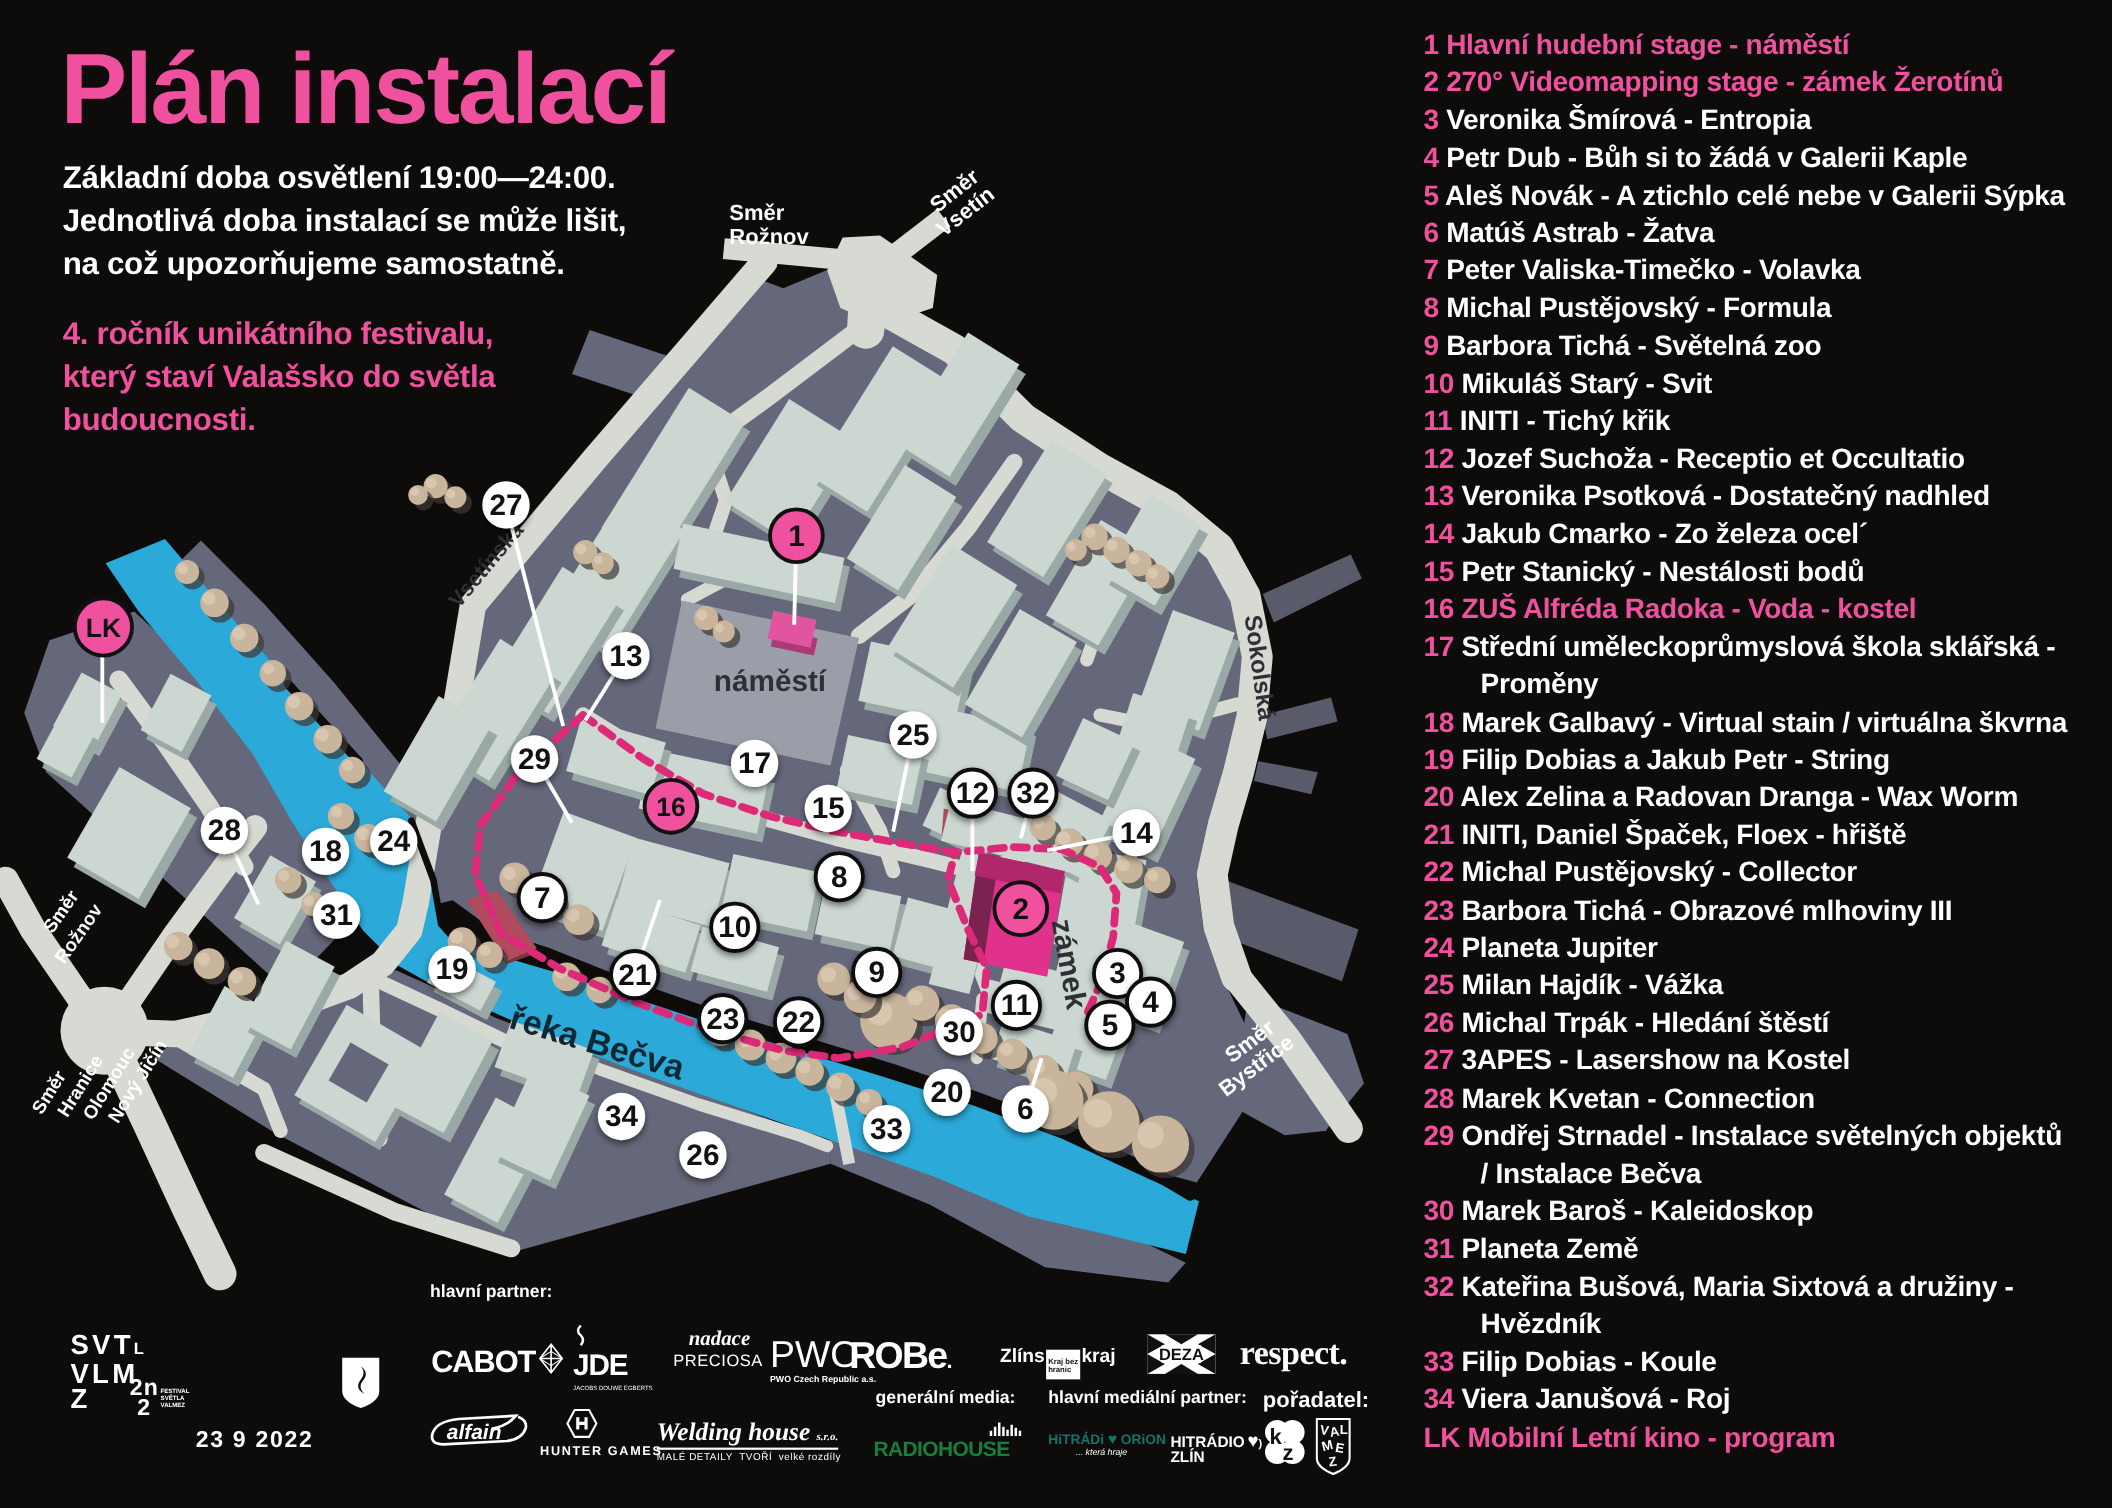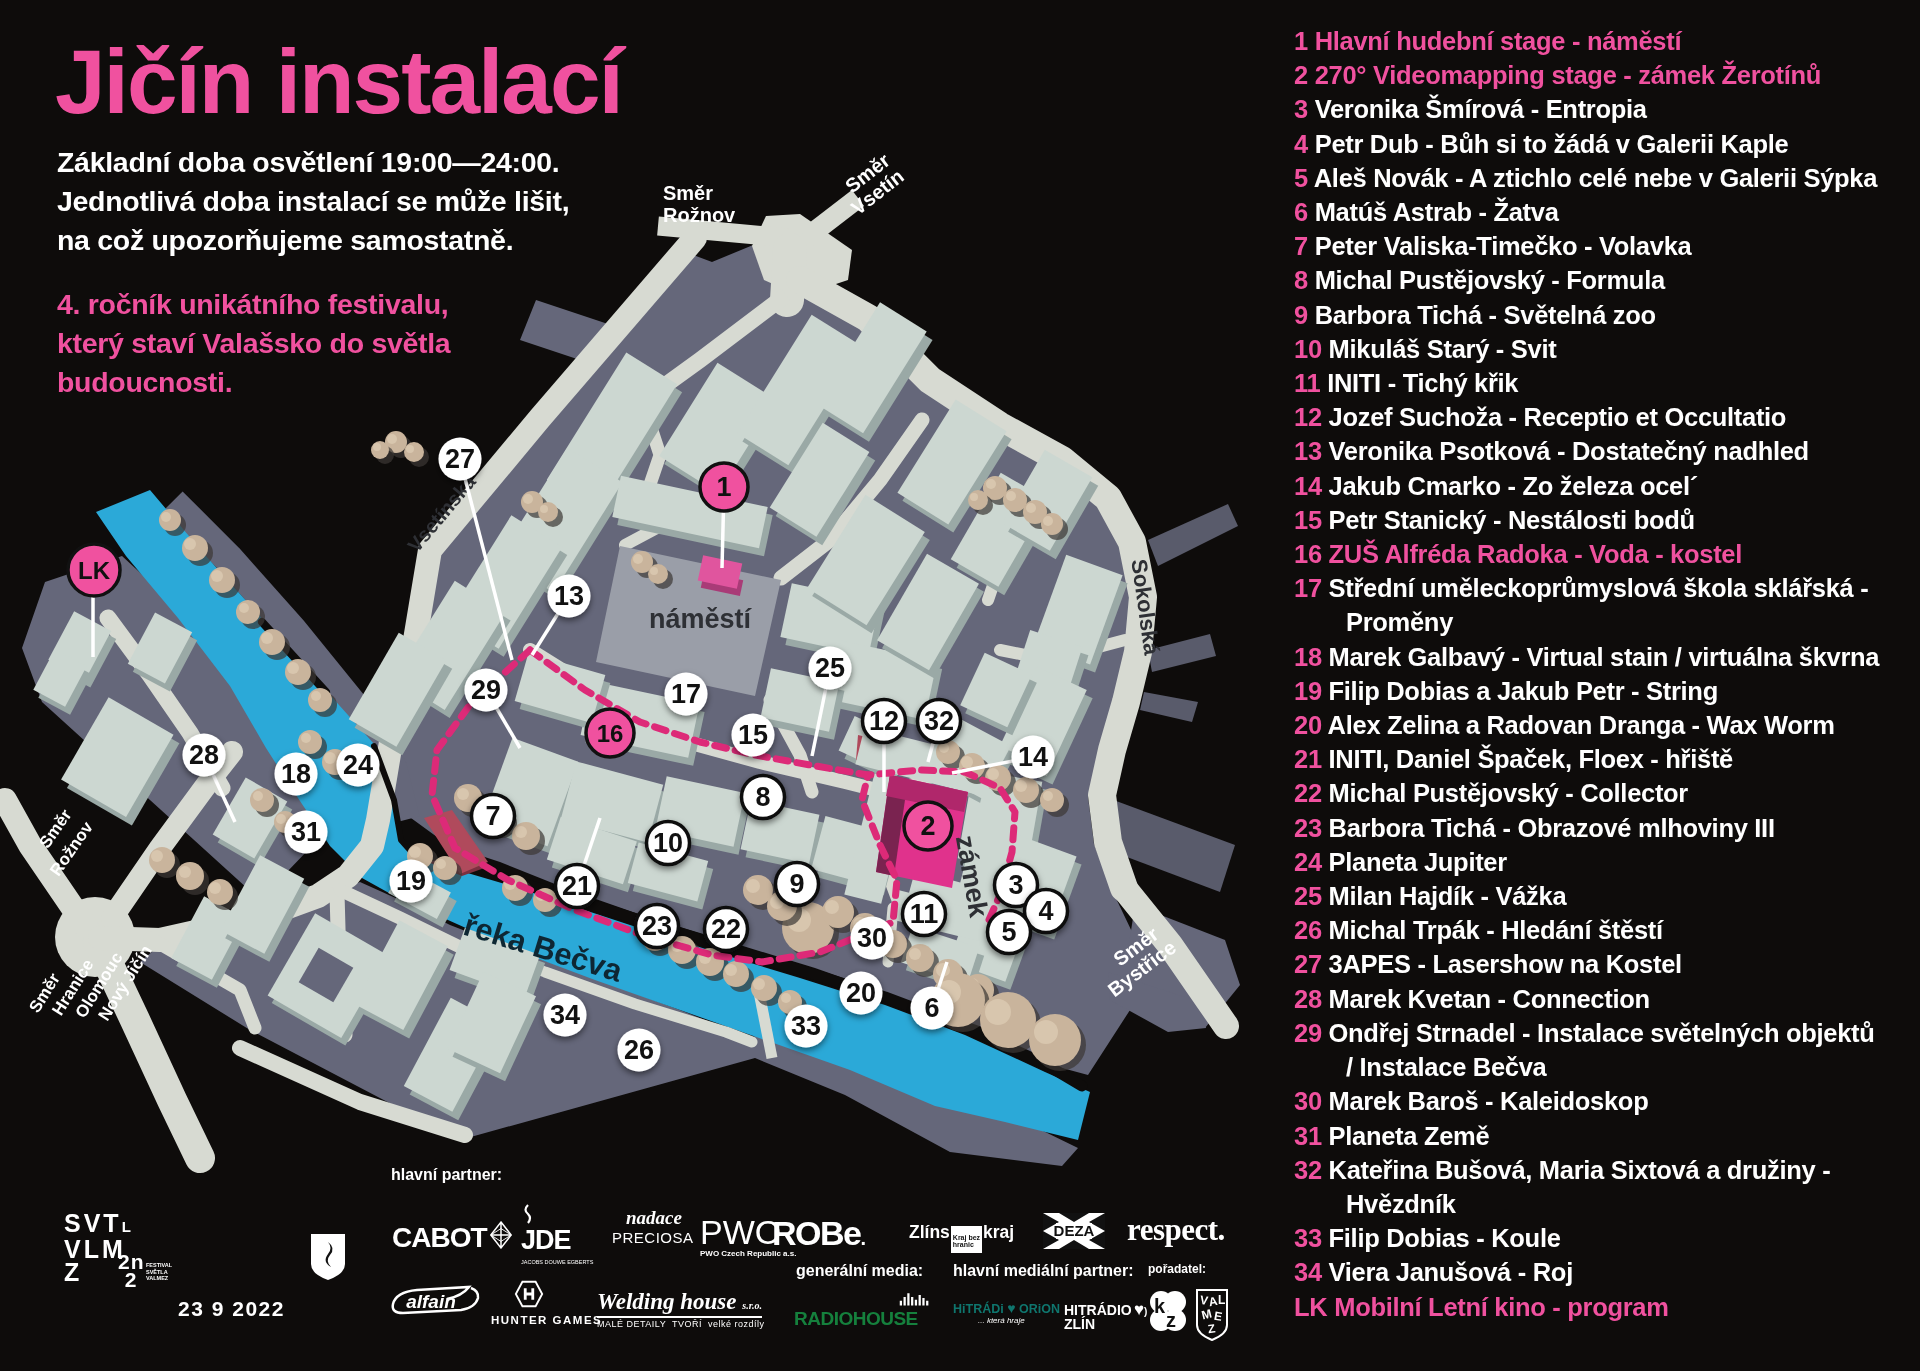--- a/index.html
+++ b/index.html
@@ -444,21 +444,21 @@
 <circle cx="610" cy="733" r="24" fill="#f0519f" stroke="#111" stroke-width="3.5"></circle>
 <text x="610" y="742" font-size="24" font-weight="700" fill="#111" text-anchor="middle">16</text>
 <circle cx="94" cy="570" r="26" fill="#f0519f" stroke="#111" stroke-width="3.5"></circle>
 <text x="94" y="579" font-size="24" font-weight="700" fill="#111" text-anchor="middle">LK</text>
 <defs>
       <filter id="ds" x="-50%" y="-50%" width="200%" height="200%">
         <feDropShadow dx="0" dy="3" stdDeviation="3" flood-color="#000" flood-opacity="0.5"></feDropShadow>
       </filter>
     </defs>
 </svg>
-<div id="title">Jičín instalací</div>
+<div id="title">Plán instalací</div>
 <div id="p1">Základní doba osvětlení 19:00—24:00.<br>Jednotlivá doba instalací se může lišit,<br>na což upozorňujeme samostatně.</div>
 <div id="p2">4. ročník unikátního festivalu,<br>který staví Valašsko do světla<br>budoucnosti.</div>
 <div id="list">
 <div class="pk"><span class="pk">1</span> Hlavní hudební stage - náměstí</div>
 <div class="pk"><span class="pk">2</span> 270° Videomapping stage - zámek Žerotínů</div>
 <div><span class="pk">3</span> Veronika Šmírová - Entropia</div>
 <div><span class="pk">4</span> Petr Dub - Bůh si to žádá v Galerii Kaple</div>
 <div><span class="pk">5</span> Aleš Novák - A ztichlo celé nebe v Galerii Sýpka</div>
 <div><span class="pk">6</span> Matúš Astrab - Žatva</div>
 <div><span class="pk">7</span> Peter Valiska-Timečko - Volavka</div>
@@ -574,21 +574,21 @@
     <div style="font-weight:700;font-size:12.5px;color:#0f766e">HiTRÁDi&nbsp;<span style="font-size:14px">♥</span>&nbsp;ORiON</div>
     <div style="font-size:8px;color:#fff;font-style:italic;margin-left:25px">... která hraje</div>
   </div>
 <div style="position:absolute;left:1064px;top:1303px;">
     <div style="font-weight:700;font-size:14px;line-height:14px;color:#fff">HITRÁDIO<br>ZLÍN</div>
   </div>
 <div style="position:absolute;left:1134px;top:1300px;">
     <div style="font-weight:700;font-size:17px;color:#fff">♥<span style="font-size:10px">)</span></div>
   </div>
 <div style="position:absolute;left:1148px;top:1262px;">
-    <div style="font-weight:700;font-size:12px;color:#fff">pořadatel:</div>
+    <div style="font-weight:700;font-size:20px;color:#fff">pořadatel:</div>
   </div>
 <div style="position:absolute;left:1149px;top:1289px;"><svg width="38" height="48" viewBox="0 0 38 48">
       <circle cx="12" cy="13" r="11" fill="#fff"></circle>
       <circle cx="26" cy="13" r="11" fill="#fff"></circle>
       <circle cx="12" cy="31" r="11" fill="#fff"></circle>
       <circle cx="26" cy="31" r="11" fill="#fff"></circle>
       <text x="5" y="24" font-size="20" font-weight="700" fill="#111">k</text>
       <text x="17" y="38" font-size="20" font-weight="700" fill="#111">z</text>
     </svg></div>
 <div style="position:absolute;left:1196px;top:1289px;"><svg width="32" height="52" viewBox="0 0 32 52">

